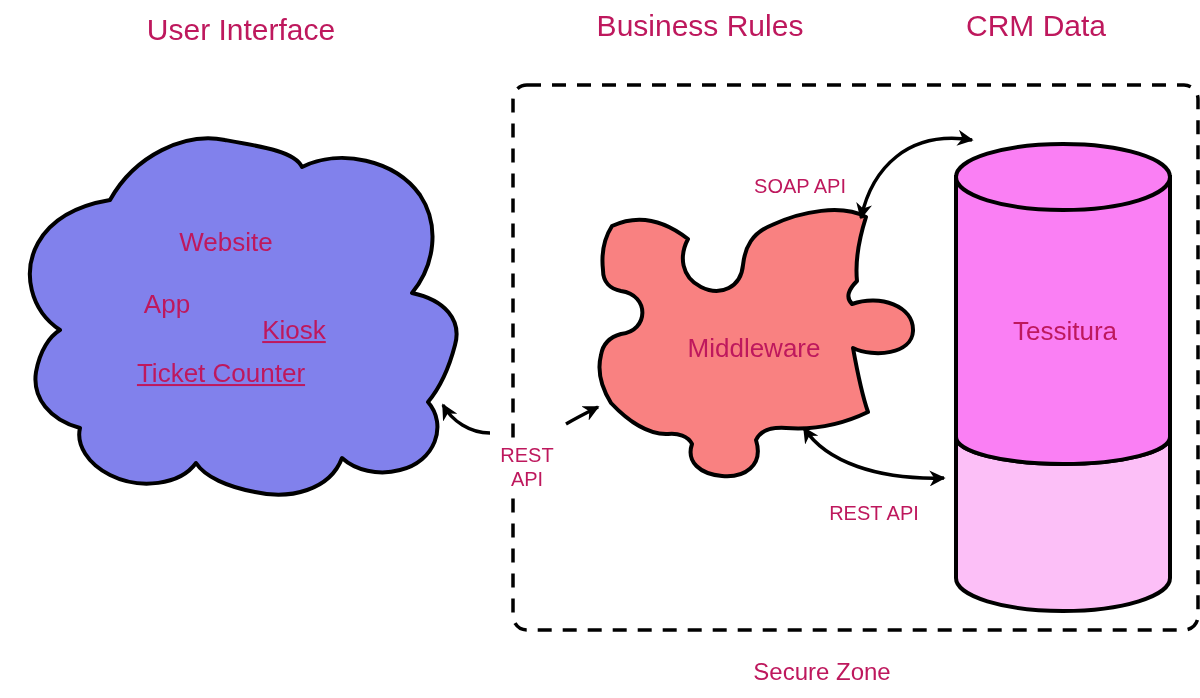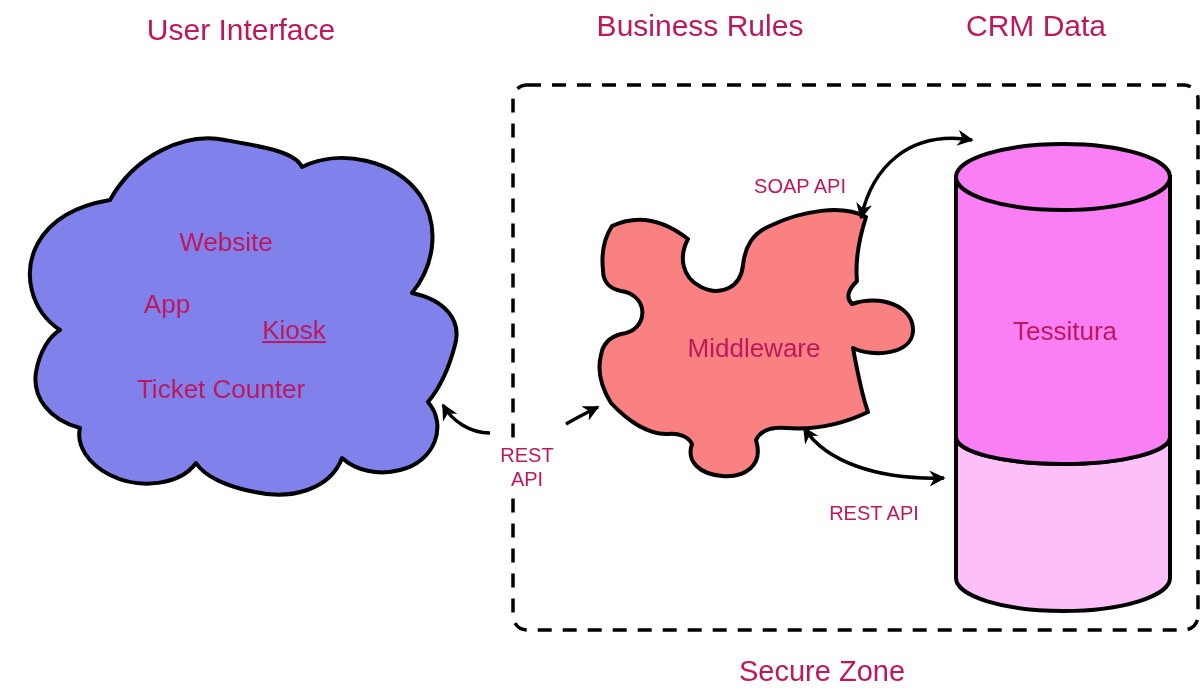--- a/index.html
+++ b/index.html
@@ -24,21 +24,21 @@
     position: absolute;
     transform: translate(-50%, -50%);
     white-space: nowrap;
     text-align: center;
     color: #be185d;
     line-height: 1.15;
   }
   .header { font-size: 30px; }
   .node-label { font-size: 26px; }
   .conn-label { font-size: 20px; }
-  .secure { font-size: 29px; }
+  .secure { font-size: 24px; }
   .two-line span { display: block; }
   .on-border {
     background: #ffffff;
     padding: 2px 5px;
   }
 </style>
 </head>
 <body>
 
 <div id="canvas">
@@ -108,21 +108,21 @@
     <path d="M 566,424 C 578,417 588,412 598,407" fill="none" stroke="#000000" stroke-width="3.5" marker-end="url(#arrowhead)"></path>
   </svg>
 
   <div class="lbl header" style="left:241px; top:30px;">User Interface</div>
   <div class="lbl header" style="left:700px; top:26px;">Business Rules</div>
   <div class="lbl header" style="left:1036px; top:26px;">CRM Data</div>
 
   <div class="lbl node-label" style="left:226px; top:243px;">Website</div>
   <div class="lbl node-label" style="left:167px; top:305px;">App</div>
   <div class="lbl node-label" style="left:294px; top:331px;text-decoration:underline;">Kiosk</div>
-  <div class="lbl node-label" style="left:221px; top:390px;">Ticket Counter</div>
+  <div class="lbl node-label" style="left:221px; top:374px;text-decoration:underline;">Ticket Counter</div>
 
   <div class="lbl node-label" style="left:754px; top:349px;">Middleware</div>
 
   <div class="lbl node-label" style="left:1065px; top:332px;">Tessitura</div>
 
   <div class="lbl conn-label" style="left:800px; top:138px;margin-top:48px;">SOAP API</div>
   <div class="lbl conn-label two-line on-border" style="left:527px; top:434px; line-height:24px;margin-top:33px;">
     <span>REST</span>
     <span>API</span>
   </div>

